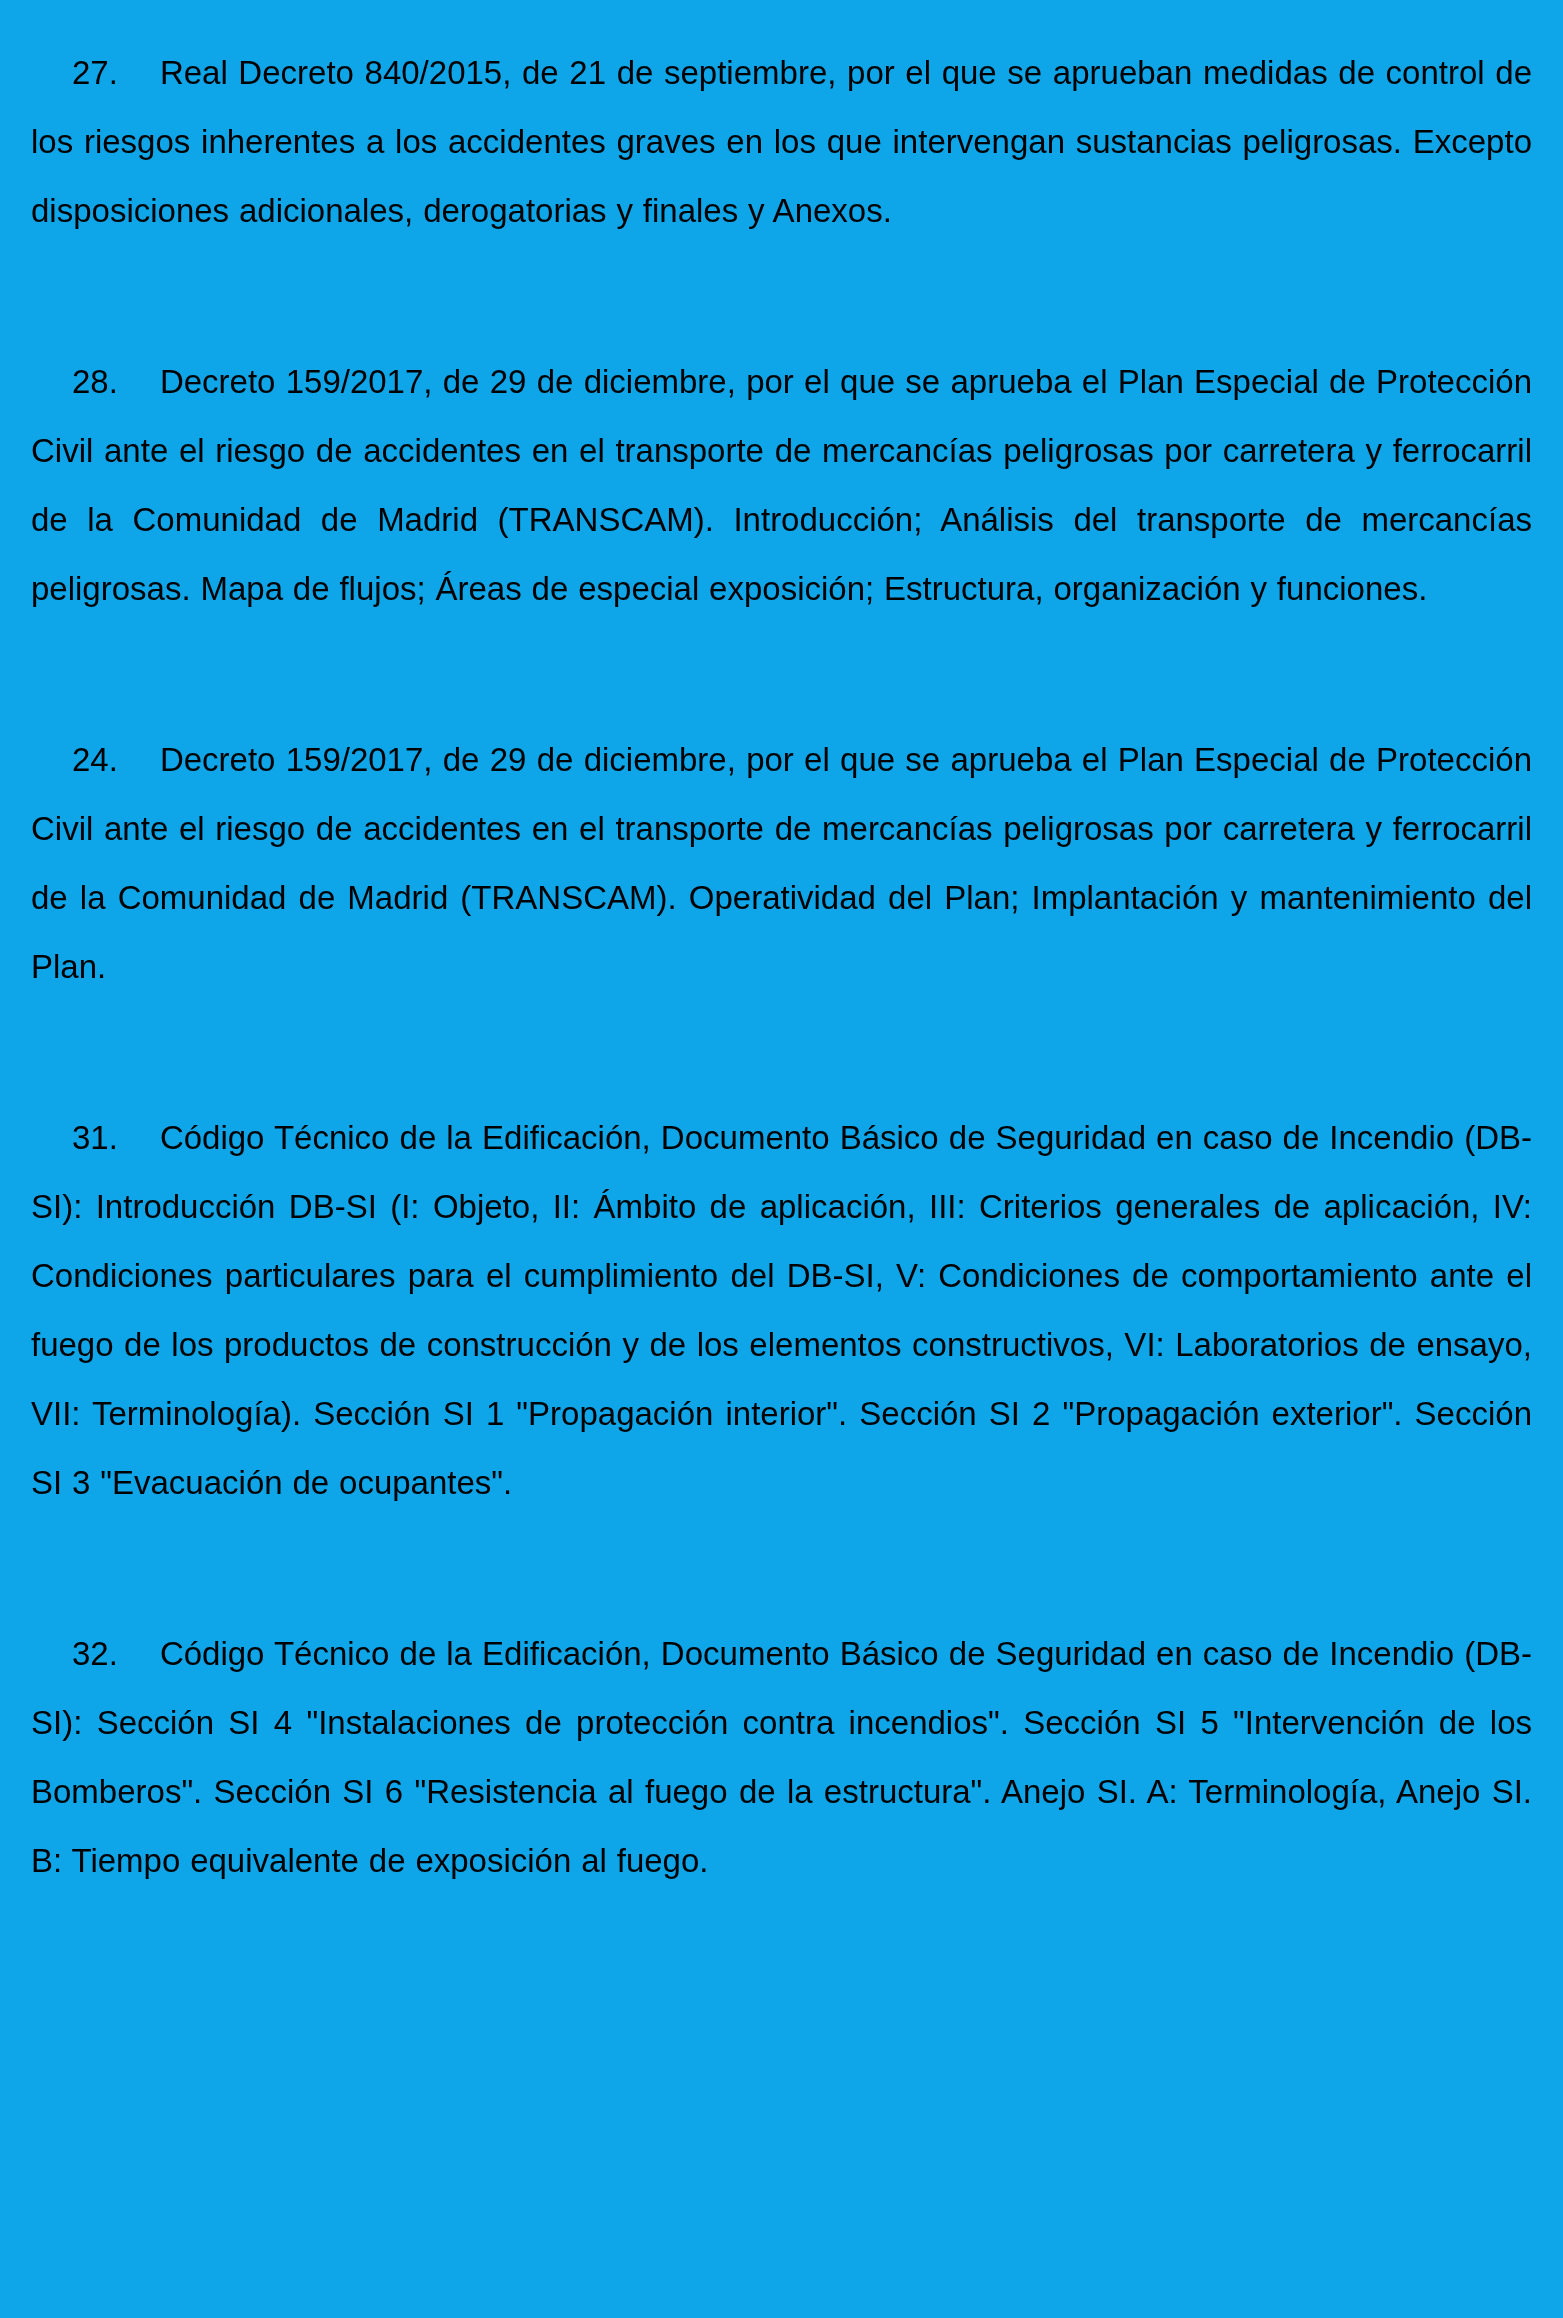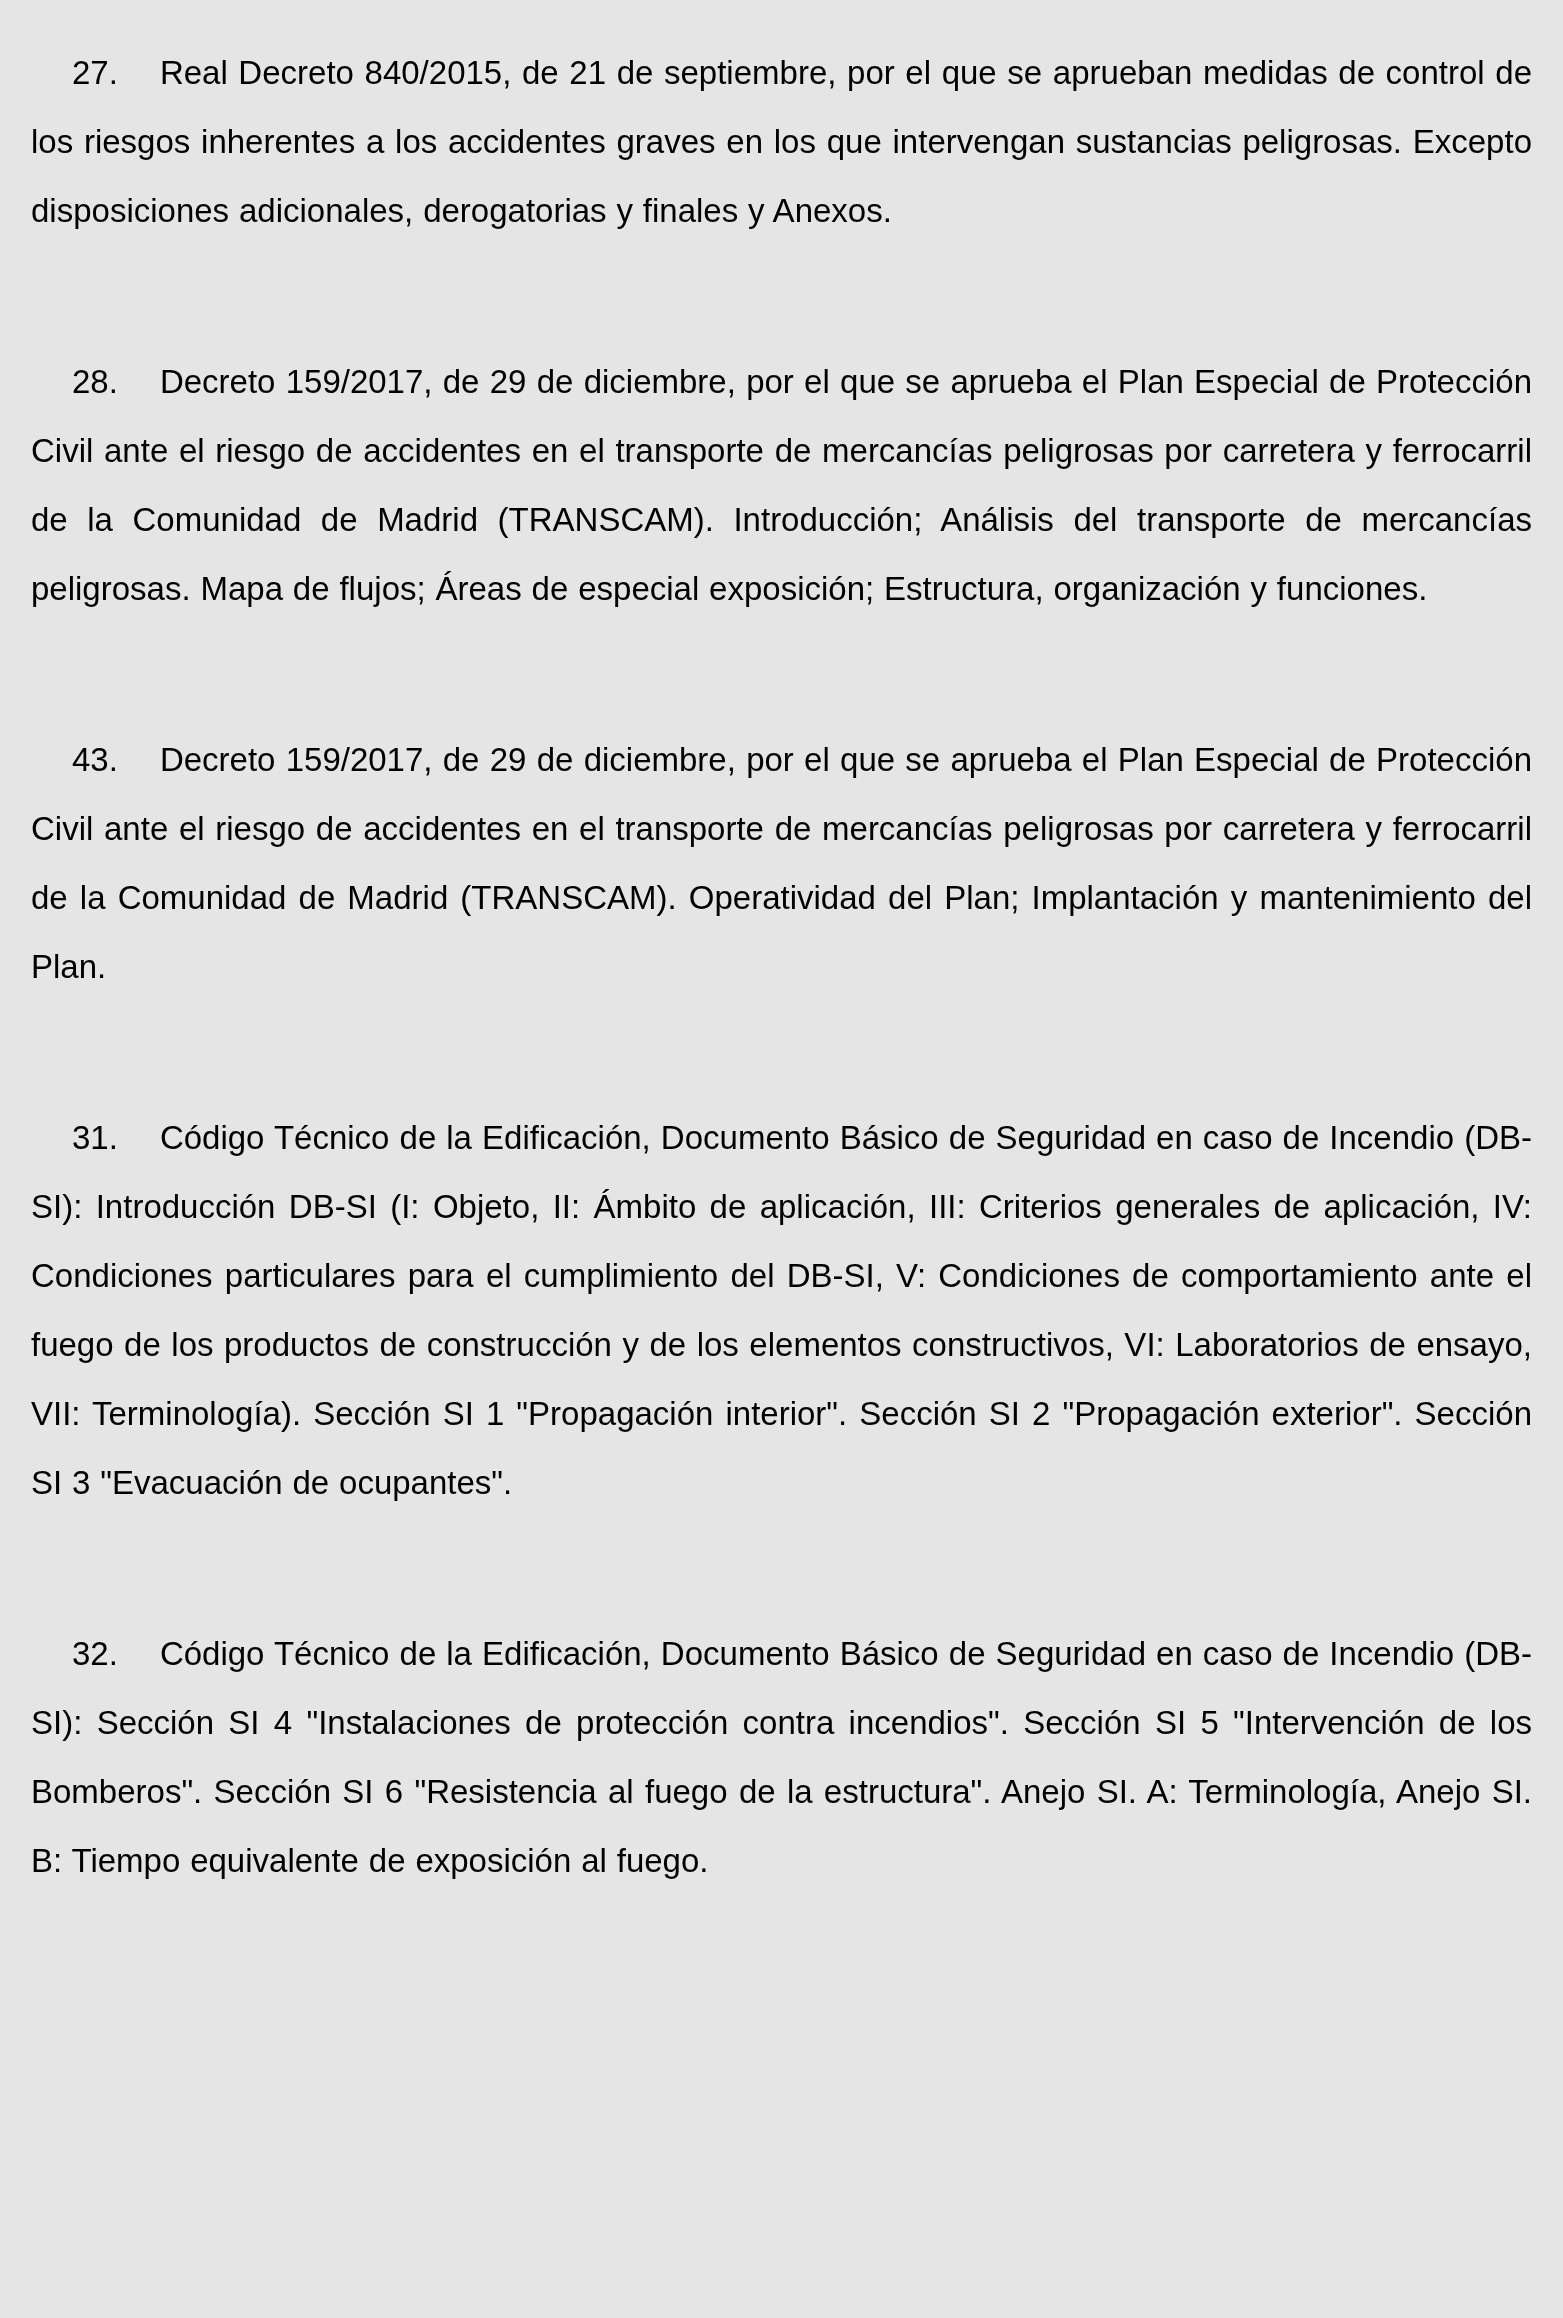--- a/index.html
+++ b/index.html
@@ -5,21 +5,21 @@
 <style>
   html, body {
     margin: 0;
     padding: 0;
     background: #ffffff;
   }
   .page {
     width: 1563px;
     min-height: 2319px;
     box-sizing: border-box;
-    background: #e5e5e5;
+    background: #0ea5e9;
     color: #000000;
     padding: 38px 31px 44px 31px;
     font-family: "Liberation Sans", "DejaVu Sans", sans-serif;
   }
   p.doc-item {
     font-size: 33px;
     line-height: 69px;
     text-align: justify;
     text-indent: 41px;
     margin: 0 0 102px 0;
@@ -34,21 +34,21 @@
 </style>
 </head>
 <body>
 
 <main class="page">
 
   <p class="doc-item"><span class="item-number">27.</span><span>Real Decreto 840/2015, de 21 de septiembre, por el que se aprueban medidas de control de los riesgos inherentes a los accidentes graves en los que intervengan sustancias peligrosas. Excepto disposiciones adicionales, derogatorias y finales y Anexos.</span></p>
 
   <p class="doc-item"><span class="item-number">28.</span><span>Decreto 159/2017, de 29 de diciembre, por el que se aprueba el Plan Especial de Protección Civil ante el riesgo de accidentes en el transporte de mercancías peligrosas por carretera y ferrocarril de la Comunidad de Madrid (TRANSCAM). Introducción; Análisis del transporte de mercancías peligrosas. Mapa de flujos; Áreas de especial exposición; Estructura, organización y funciones.</span></p>
 
-  <p class="doc-item"><span class="item-number">43.</span><span>Decreto 159/2017, de 29 de diciembre, por el que se aprueba el Plan Especial de Protección Civil ante el riesgo de accidentes en el transporte de mercancías peligrosas por carretera y ferrocarril de la Comunidad de Madrid (TRANSCAM). Operatividad del Plan; Implantación y mantenimiento del Plan.</span></p>
+  <p class="doc-item"><span class="item-number">24.</span><span>Decreto 159/2017, de 29 de diciembre, por el que se aprueba el Plan Especial de Protección Civil ante el riesgo de accidentes en el transporte de mercancías peligrosas por carretera y ferrocarril de la Comunidad de Madrid (TRANSCAM). Operatividad del Plan; Implantación y mantenimiento del Plan.</span></p>
 
 
   <p class="doc-item"><span class="item-number">31.</span><span>Código Técnico de la Edificación, Documento Básico de Seguridad en caso de Incendio (DB-SI): Introducción DB-SI (I: Objeto, II: Ámbito de aplicación, III: Criterios generales de aplicación, IV: Condiciones particulares para el cumplimiento del DB-SI, V: Condiciones de comportamiento ante el fuego de los productos de construcción y de los elementos constructivos, VI: Laboratorios de ensayo, VII: Terminología). Sección SI 1 "Propagación interior". Sección SI 2 "Propagación exterior". Sección SI 3 "Evacuación de ocupantes".</span></p>
 
   <p class="doc-item"><span class="item-number">32.</span><span>Código Técnico de la Edificación, Documento Básico de Seguridad en caso de Incendio (DB-SI): Sección SI 4 "Instalaciones de protección contra incendios". Sección SI 5 "Intervención de los Bomberos". Sección SI 6 "Resistencia al fuego de la estructura". Anejo SI. A: Terminología, Anejo SI. B: Tiempo equivalente de exposición al fuego.</span></p>
 
 </main>
 
 
 </body></html>

